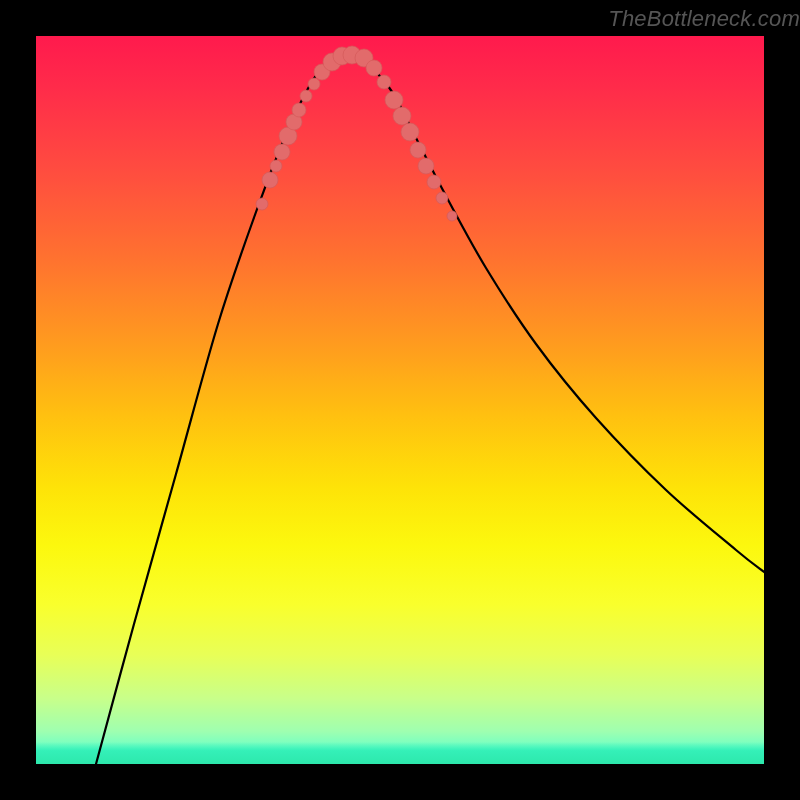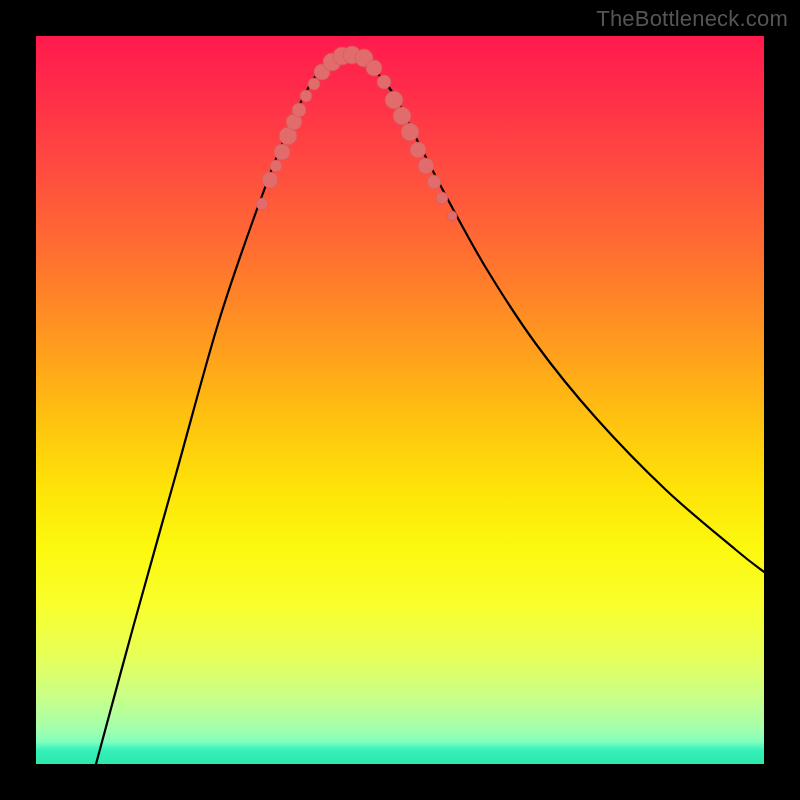--- a/index.html
+++ b/index.html
@@ -7,26 +7,27 @@
     width: 800px;
     height: 800px;
     background: #000000;
     position: relative;
     overflow: hidden;
     font-family: Arial, Helvetica, sans-serif;
   }
   .watermark {
     position: absolute;
     top: 6px;
-    right: 12px;
+    right: 0;
     color: #555555;
     font-size: 22px;
     font-weight: 400;
     z-index: 10;
     letter-spacing: 0.2px;
+    font-style: italic;
   }
   .frame {
     position: absolute;
     top: 36px;
     left: 36px;
     width: 728px;
     height: 728px;
     overflow: hidden;
     z-index: 1;
   }

